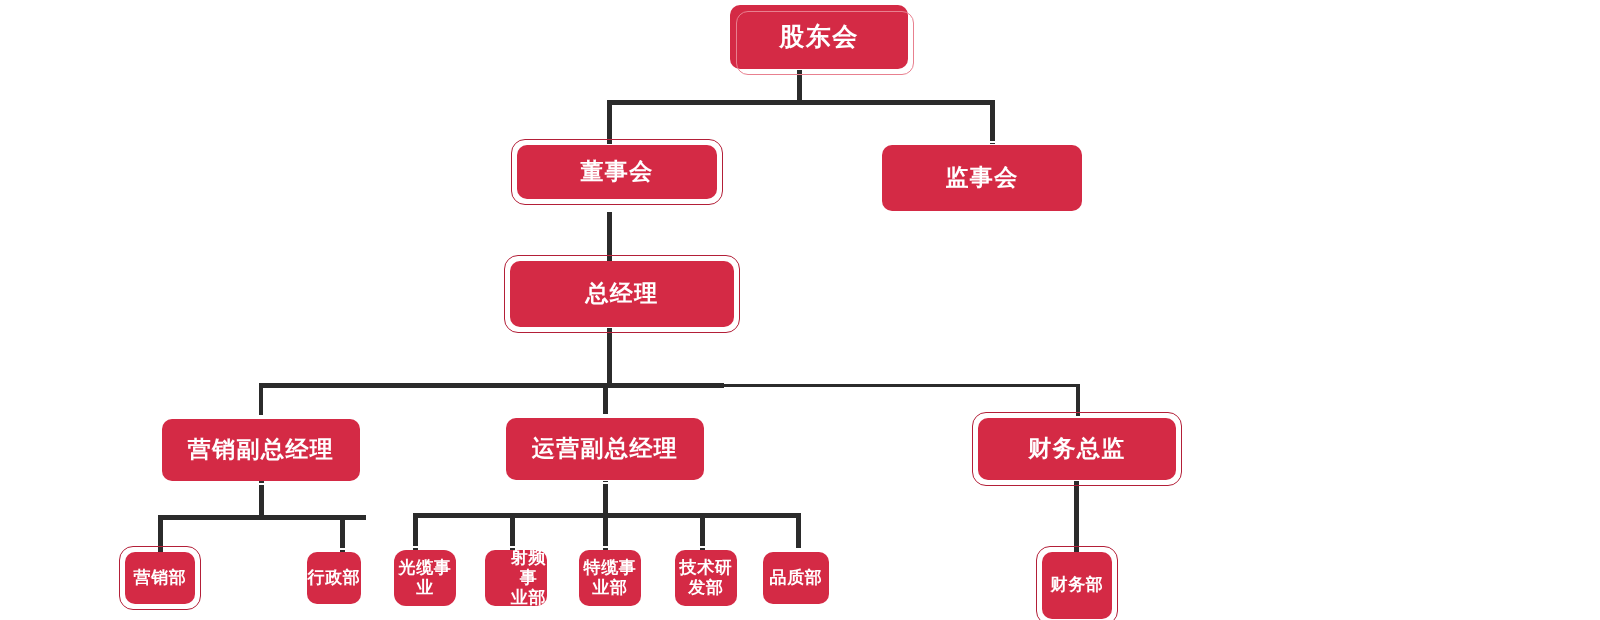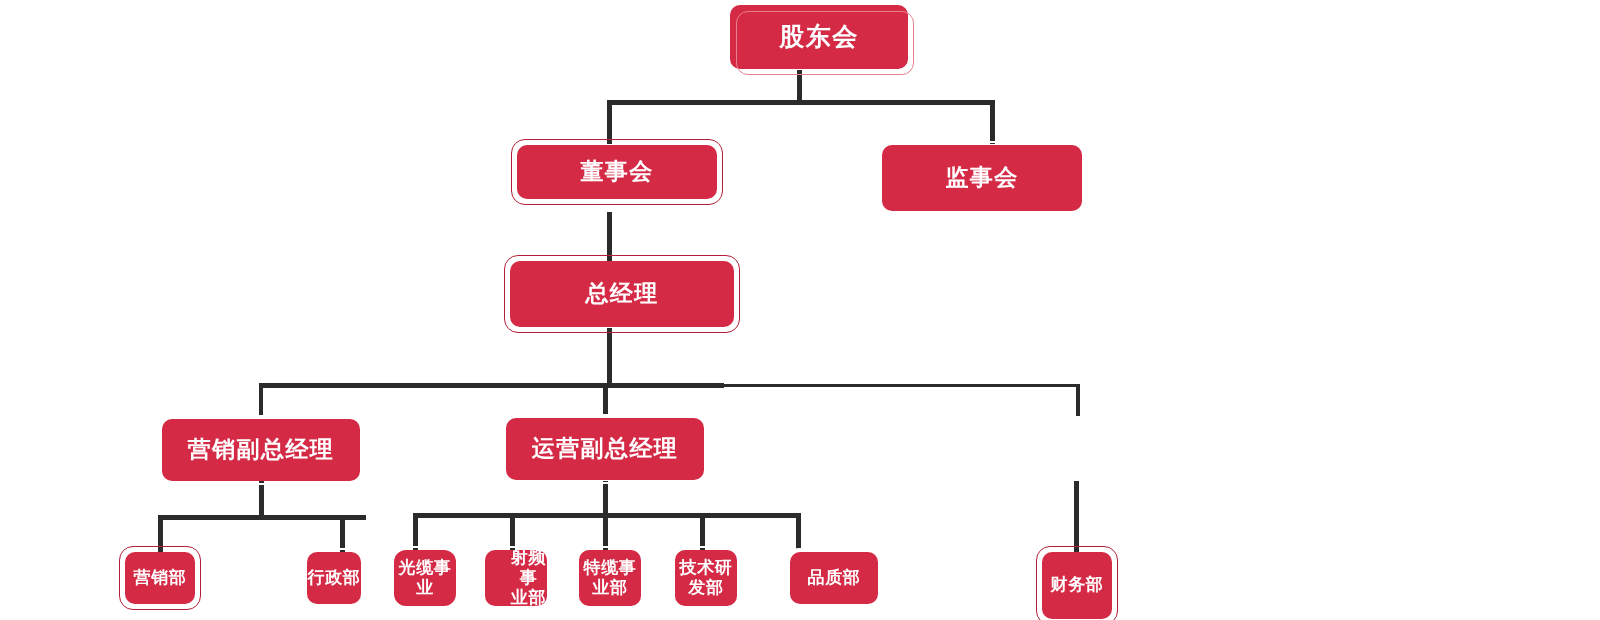--- a/index.html
+++ b/index.html
@@ -131,34 +131,35 @@
   <div class="node lvl2 outline-dark" style="left:517px; top:145px; width:200px; height:54px;">董事会</div>
 
   <div class="node lvl2 outline-light" style="left:882px; top:145px; width:200px; height:66px;">监事会</div>
 
   <div class="node lvl3 outline-dark" style="left:510px; top:261px; width:224px; height:66px;">总经理</div>
 
   <div class="node lvl4 outline-light" style="left:162px; top:419px; width:198px; height:62px;">营销副总经理</div>
 
   <div class="node lvl4 outline-light" style="left:506px; top:418px; width:198px; height:62px;">运营副总经理</div>
 
+  <div class="node lvl4 outline-dark" style="left:978px; top:418px; width:198px; height:62px;">财务总监</div>
 
   <div class="node lvl5 outline-dark" style="left:125px; top:552px; width:70px; height:52px;text-align:center;">营销部</div>
 
   <div class="node lvl5 outline-light" style="left:307px; top:552px; width:54px; height:52px;">行政部</div>
 
   <div class="node lvl5 outline-light" style="left:394px; top:550px; width:62px; height:56px;border-radius:12px;">光缆事
 业</div>
 
   <div class="node lvl5 outline-light" style="left:485px; top:550px; width:62px; height:56px;padding-left:25px;">射频事
 业部</div>
 
   <div class="node lvl5 outline-light" style="left:579px; top:550px; width:62px; height:56px;">特缆事
 业部</div>
 
   <div class="node lvl5 outline-light" style="left:675px; top:550px; width:62px; height:56px;">技术研
 发部</div>
 
-  <div class="node lvl5 outline-light" style="left:790px; top:552px; width:88px; height:52px;">品质部</div>
+  <div class="node lvl5 outline-light" style="left:763px; top:552px; width:66px; height:52px;">品质部</div>
 
   <div class="node lvl5 outline-dark" style="left:1042px; top:552px; width:70px; height:67px;">财务部</div>
 
 </div>
 
 </body></html>

